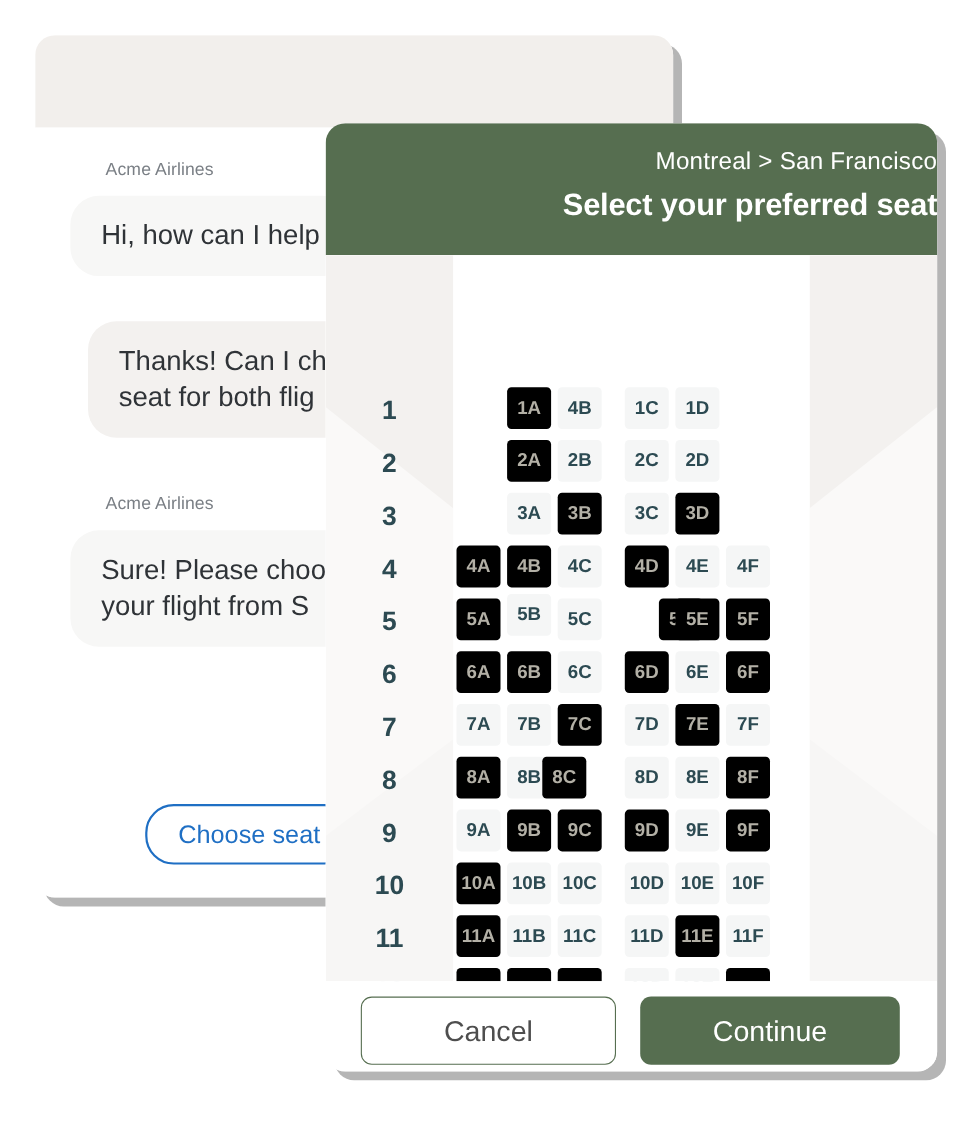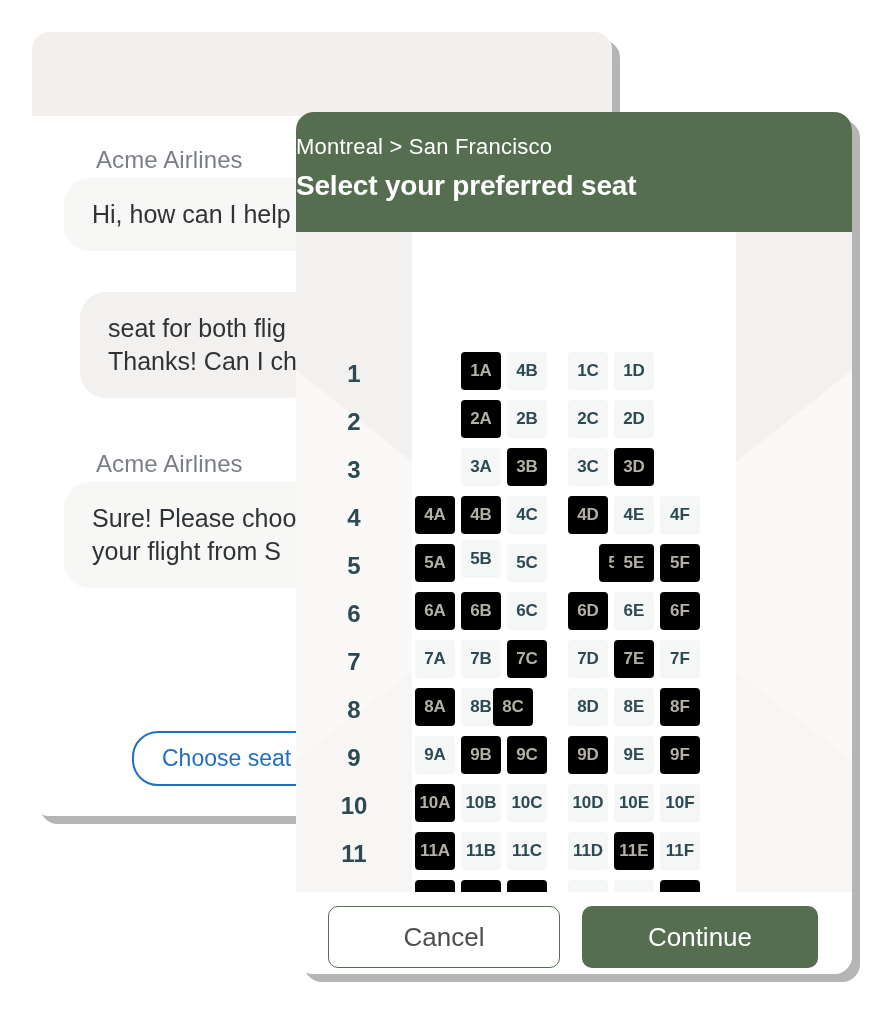--- a/index.html
+++ b/index.html
@@ -19,21 +19,21 @@
   }
   .chat-titlebar{
     position:absolute;left:0;top:0;width:100%;height:84px;
     background:#f2efec;
   }
   .chat-body{
     position:absolute;left:0;top:84px;width:100%;bottom:0;
     background:#ffffff;
   }
   .msg-sender{
-    position:absolute;font-size:24px;color:#7a7f85;letter-spacing:.1px;
+    position:absolute;font-size:16px;color:#7a7f85;letter-spacing:.1px;
   }
   .bubble{
     position:absolute;background:#f3f1ef;border-radius:26px;
     padding:20px 28px;font-size:25px;color:#2f3337;line-height:1.32;
     white-space:nowrap;
   }
   .bubble.light{background:#f7f7f6;}
   .choose-seat-btn{
     position:absolute;left:100px;top:615px;
     padding:12px 28px;border:2px solid #1f6fc4;border-radius:26px;
@@ -43,21 +43,21 @@
 
   
   .seat-modal{
     position:absolute;left:296px;top:112px;width:556px;height:862px;
     background:#ffffff;border-radius:18px;
     box-shadow:8px 8px 0 0 rgba(120,120,120,0.55);
     overflow:hidden;
   }
   .modal-header{
     position:absolute;left:0;top:0;width:100%;height:120px;
-    background:#566e50;color:#ffffff;text-align:left;
+    background:#566e50;color:#ffffff;text-align:right;
   }
   .modal-route{
     position:absolute;top:22px;left:0;width:100%;
     font-size:22px;font-weight:400;letter-spacing:.2px;
   }
   .modal-title{
     position:absolute;top:58px;left:0;width:100%;
     font-size:28px;font-weight:bold;letter-spacing:-.2px;
   }
 
@@ -123,22 +123,22 @@
 <div class="stage">
 
   <div class="chat-window">
     <div class="chat-titlebar"></div>
     <div class="chat-body">
 
       <div class="msg-sender" style="left:64px;top:30px;">Acme Airlines</div>
       <div class="bubble light" style="left:32px;top:62px;">Hi, how can I help</div>
 
       <div class="bubble" style="left:48px;top:176px;">
+        <div>Thanks! Can I ch</div>
         <div>seat for both flig</div>
-        <div>Thanks! Can I ch</div>
       </div>
 
       <div class="msg-sender" style="left:64px;top:334px;">Acme Airlines</div>
       <div class="bubble light" style="left:32px;top:366px;">
         <div>Sure! Please choo</div>
         <div>your flight from S</div>
       </div>
 
       <div class="choose-seat-btn">Choose seat</div>
 

